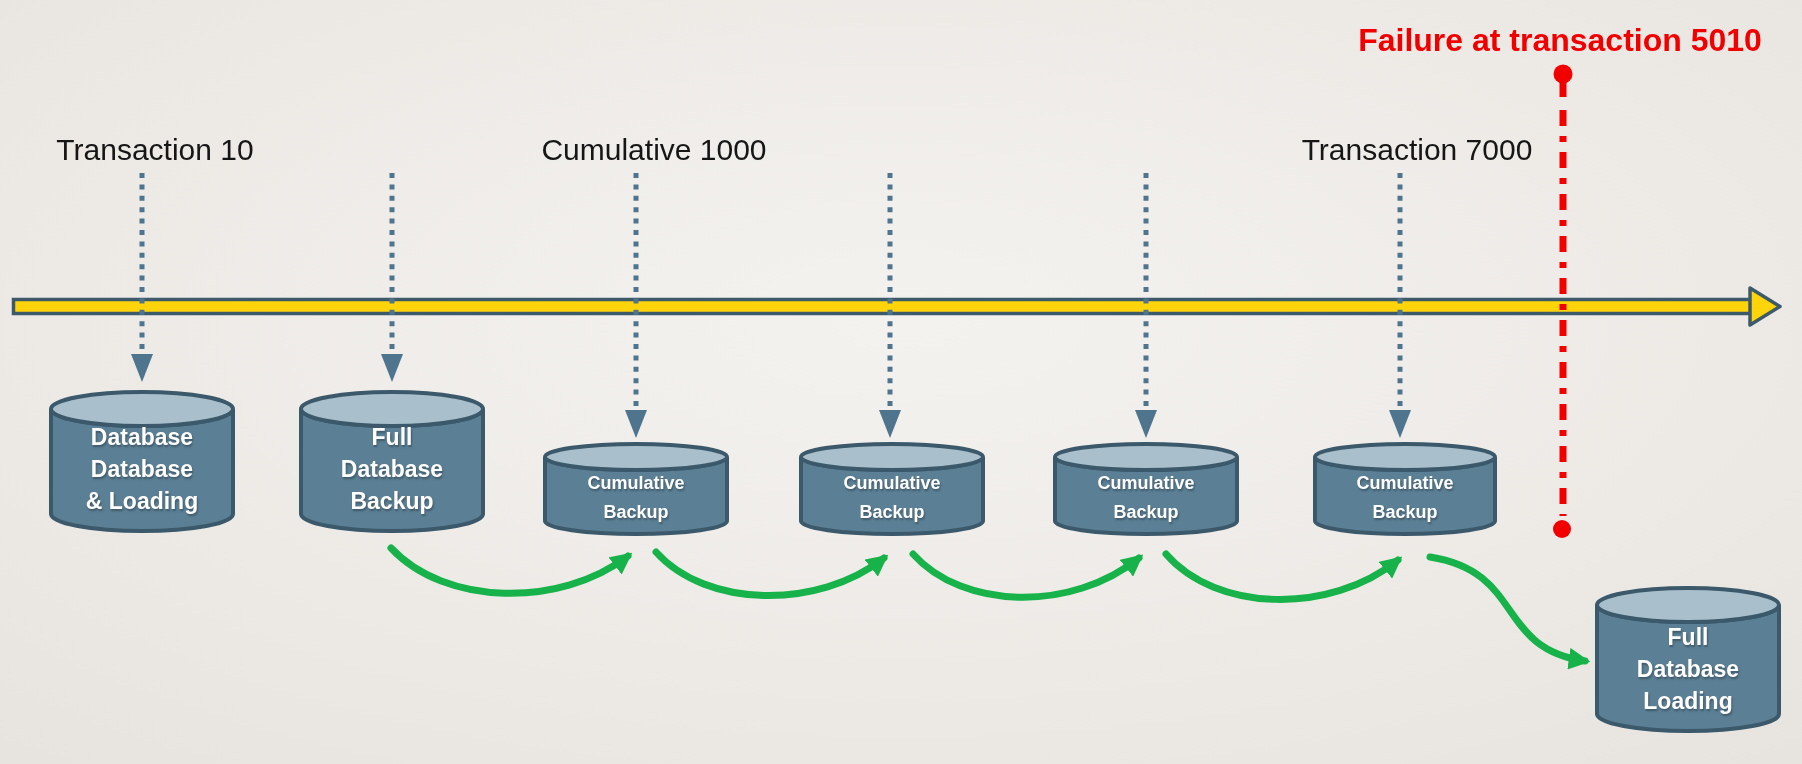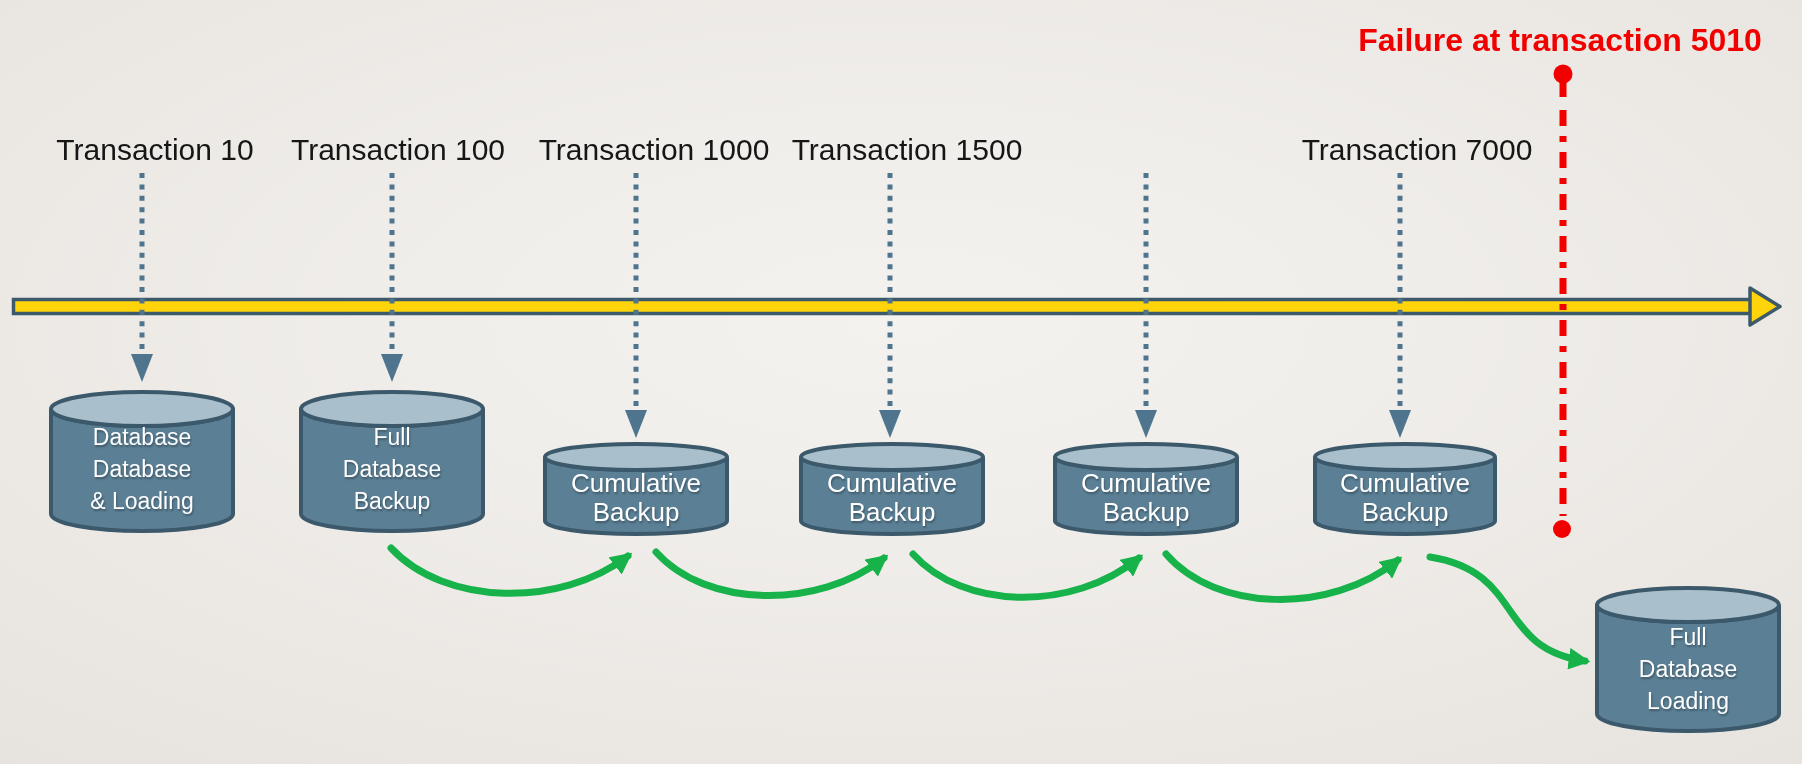--- a/index.html
+++ b/index.html
@@ -35,25 +35,25 @@
     white-space: nowrap;
   }
   .cyl-label {
     position: absolute;
     display: flex;
     flex-direction: column;
     align-items: center;
     justify-content: center;
     text-align: center;
     color: #ffffff;
-    font-weight: 400;
+    font-weight: 700;
     text-shadow: 1px 1.5px 2px rgba(30,45,55,0.45);
   }
   .cyl-label.tall { font-size: 23px; line-height: 32px; }
-  .cyl-label.short { font-size: 26px; line-height: 29px; }
+  .cyl-label.short { font-size: 18px; line-height: 29px; }
 </style>
 </head>
 <body>
 
 <div id="stage">
 
   <svg id="diagram-svg" width="1802" height="764" viewBox="0 0 1802 764">
     <defs>
       <marker id="greenhead" viewBox="0 0 12 12" refX="9" refY="6" markerWidth="3.1" markerHeight="3.1" orient="auto">
         <path d="M0,0 L12,6 L0,12 Z" fill="#17b24a"></path>
@@ -133,23 +133,21 @@
         <ellipse cx="1405" cy="457" rx="90" ry="13" fill="#a9bfcb"></ellipse>
       </g>
       <g>
         <path d="M 1597,605 V 714 A 91,17 0 0 0 1779,714 V 605 A 91,17 0 0 1 1597,605 Z" fill="#5b7f94"></path>
         <ellipse cx="1688" cy="605" rx="91" ry="17" fill="#a9bfcb"></ellipse>
       </g>
     </g>
   </svg>
 
   <div class="tx-label" style="left:-5px">Transaction 10</div>
-  <div class="tx-label" style="left:238px">Transaction 100</div>
-  <div class="tx-label" style="left:494px">Transaction 1000</div>
-  <div class="tx-label" style="left:747px">Transaction 1500</div>
+  <div class="tx-label" style="left:494px">Cumulative 1000</div>
   <div class="tx-label" style="left:1257px">Transaction 7000</div>
 
   <div class="failure-label" style="left:1300px">Failure at transaction 5010</div>
 
   <div class="cyl-label tall" style="left:51px; top:416px; width:182px; height:106px">
     <span>Database</span>
     <span>Database</span>
     <span>&amp; Loading</span>
   </div>
   <div class="cyl-label tall" style="left:301px; top:416px; width:182px; height:106px">

